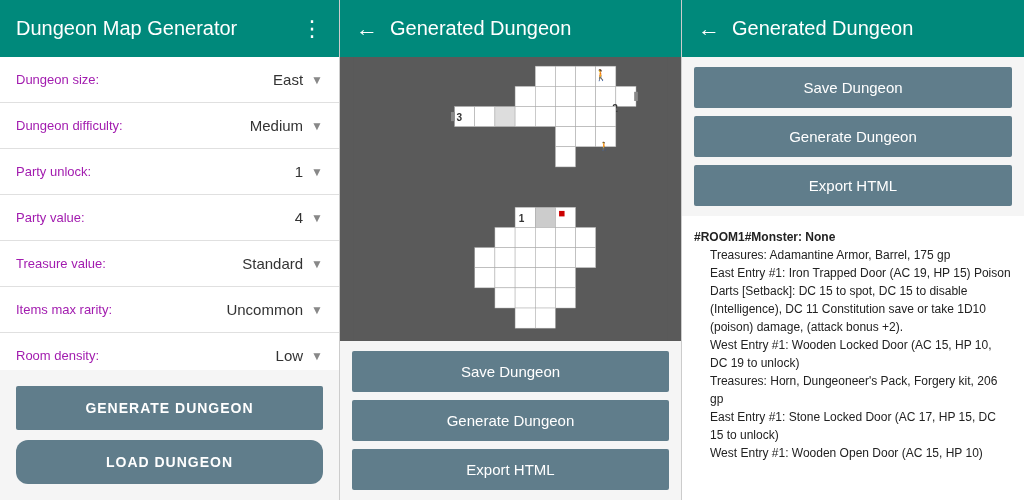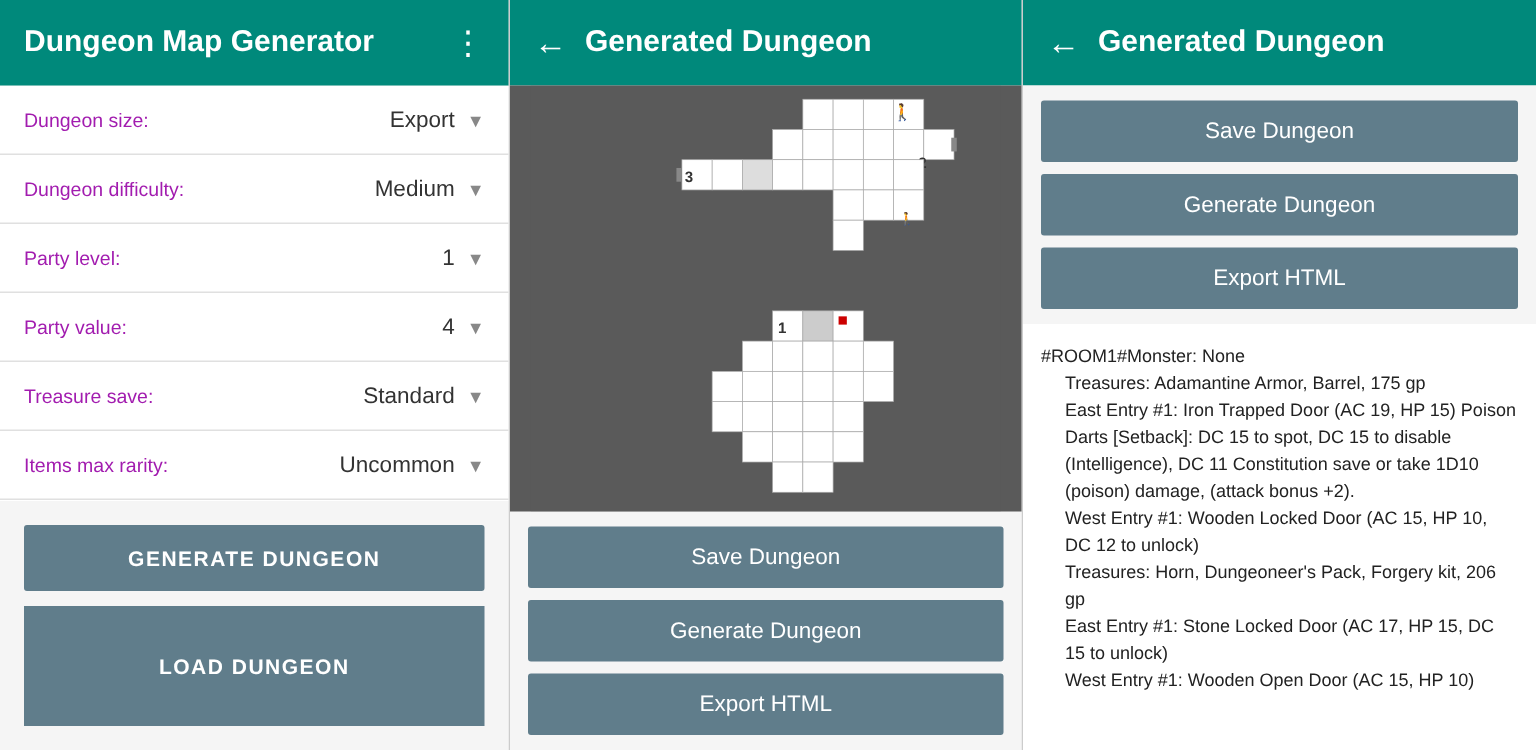--- a/index.html
+++ b/index.html
@@ -26,21 +26,21 @@
       color: white;
       padding: 14px 16px;
       display: flex;
       align-items: center;
       justify-content: space-between;
       min-height: 57px;
     }
 
     .panel-header-title {
       font-size: 20px;
-      font-weight: bold;
+      font-weight: normal;
       text-align: center;
     }
 
     .menu-dots {
       font-size: 22px;
       cursor: pointer;
       color: white;
     }
 
     .settings-list {
@@ -91,26 +91,26 @@
       font-weight: bold;
       letter-spacing: 1px;
       cursor: pointer;
       border-radius: 2px;
     }
 
     .btn-load {
       background: #607d8b;
       color: white;
       border: none;
-      padding: 32px;
+      padding: 14px;
       font-size: 14px;
       font-weight: bold;
       letter-spacing: 1px;
       cursor: pointer;
-      border-radius: 0;
+      border-radius: 12px;
     }
 
     
     .panel-map {
       width: 342px;
       background: #f5f5f5;
       display: flex;
       flex-direction: column;
       border-right: 1px solid #ccc;
     }
@@ -197,21 +197,21 @@
       flex: 1;
       overflow-y: auto;
       padding: 8px 12px;
       font-size: 12px;
       color: #222;
       line-height: 1.5;
       background: white;
     }
 
     .room-header {
-      font-weight: normal;
+      font-weight: bold;
       margin-top: 4px;
     }
 
     .detail-line {
       margin-left: 16px;
       display: block;
     }
 
     
     svg.dungeon-map {
@@ -225,40 +225,40 @@
 <div class="panel-settings">
   <div class="panel-header">
     <span class="panel-header-title">Dungeon Map Generator</span>
     <span class="menu-dots">⋮</span>
   </div>
 
   <div class="settings-list">
 
   <div class="setting-row">
       <span class="setting-label">Dungeon size:</span>
-      <span class="setting-value">Export</span>
+      <span class="setting-value">East</span>
       <span class="chevron-down">▼</span>
     </div>
       <div class="setting-row">
       <span class="setting-label">Dungeon difficulty:</span>
       <span class="setting-value">Medium</span>
       <span class="chevron-down">▼</span>
     </div>
       <div class="setting-row">
-      <span class="setting-label">Party level:</span>
+      <span class="setting-label">Party unlock:</span>
       <span class="setting-value">1</span>
       <span class="chevron-down">▼</span>
     </div>
       <div class="setting-row">
       <span class="setting-label">Party value:</span>
       <span class="setting-value">4</span>
       <span class="chevron-down">▼</span>
     </div>
       <div class="setting-row">
-      <span class="setting-label">Treasure save:</span>
+      <span class="setting-label">Treasure value:</span>
       <span class="setting-value">Standard</span>
       <span class="chevron-down">▼</span>
     </div>
       <div class="setting-row">
       <span class="setting-label">Items max rarity:</span>
       <span class="setting-value">Uncommon</span>
       <span class="chevron-down">▼</span>
     </div>
       <div class="setting-row">
       <span class="setting-label">Room density:</span>
@@ -378,18 +378,18 @@
     <button class="btn-detail">Save Dungeon</button>
     <button class="btn-detail">Generate Dungeon</button>
     <button class="btn-detail">Export HTML</button>
   </div>
 
   <div class="details-text">
 
   <div class="room-header">#ROOM1#Monster: None</div>
       <span class="detail-line">Treasures: Adamantine Armor, Barrel, 175 gp</span>
       <span class="detail-line">East Entry #1: Iron Trapped Door (AC 19, HP 15) Poison Darts [Setback]: DC 15 to spot, DC 15 to disable (Intelligence), DC 11 Constitution save or take 1D10 (poison) damage, (attack bonus +2).</span>
-      <span class="detail-line">West Entry #1: Wooden Locked Door (AC 15, HP 10, DC 12 to unlock)</span>
+      <span class="detail-line">West Entry #1: Wooden Locked Door (AC 15, HP 10, DC 19 to unlock)</span>
       <span class="detail-line">Treasures: Horn, Dungeoneer's Pack, Forgery kit, 206 gp</span>
       <span class="detail-line">East Entry #1: Stone Locked Door (AC 17, HP 15, DC 15 to unlock)</span>
       <span class="detail-line">West Entry #1: Wooden Open Door (AC 15, HP 10)</span>
     </div>
 </div>
 
 </body></html>

